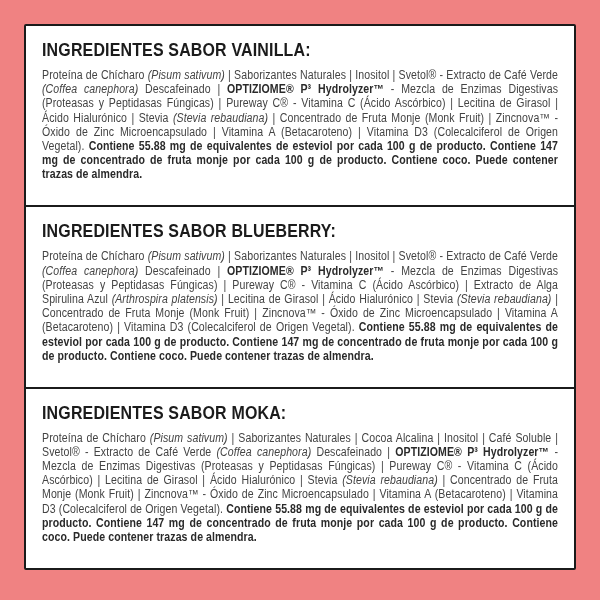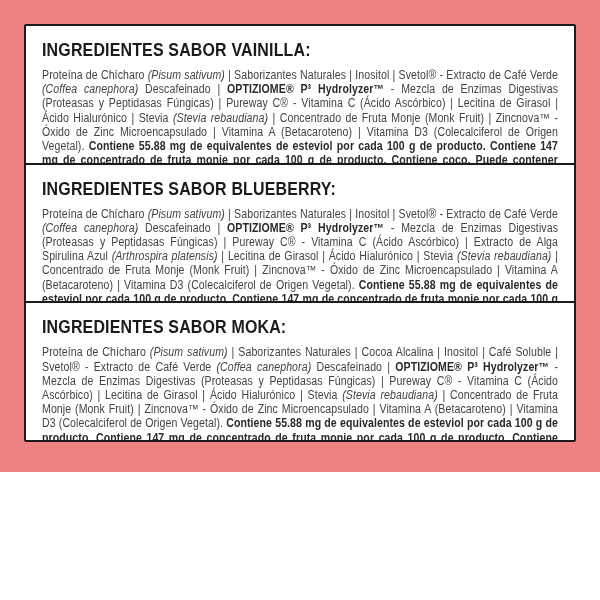--- a/index.html
+++ b/index.html
@@ -7,21 +7,21 @@
     margin: 0;
     padding: 0;
     width: 600px;
     height: 600px;
     overflow: hidden;
     font-family: "Liberation Sans", sans-serif;
   }
   .frame {
     position: relative;
     width: 600px;
-    height: 472px;
+    height: 600px;
     background: var(--bg, #f08282);
   }
   .panel {
     position: absolute;
     left: 24px;
     top: 24px;
     right: 24px;
     bottom: 30px;
     background: var(--panel, #ffffff);
     border: 2px solid var(--border, #1b1b1b);

